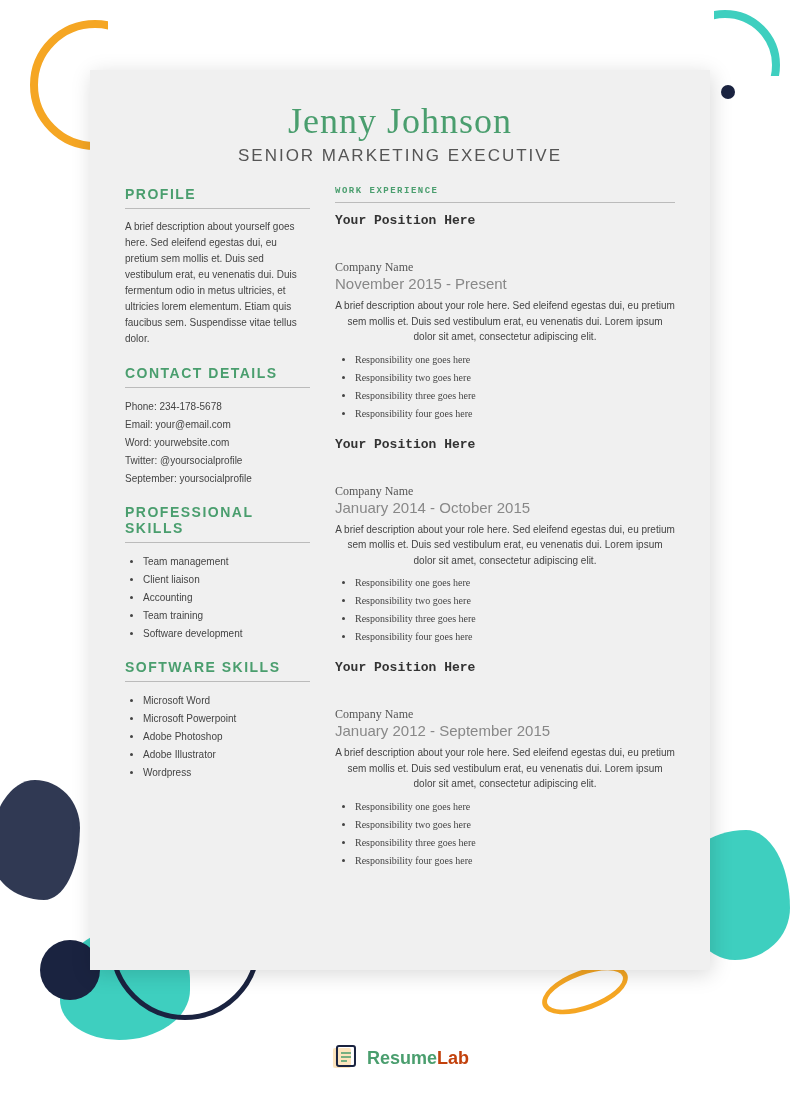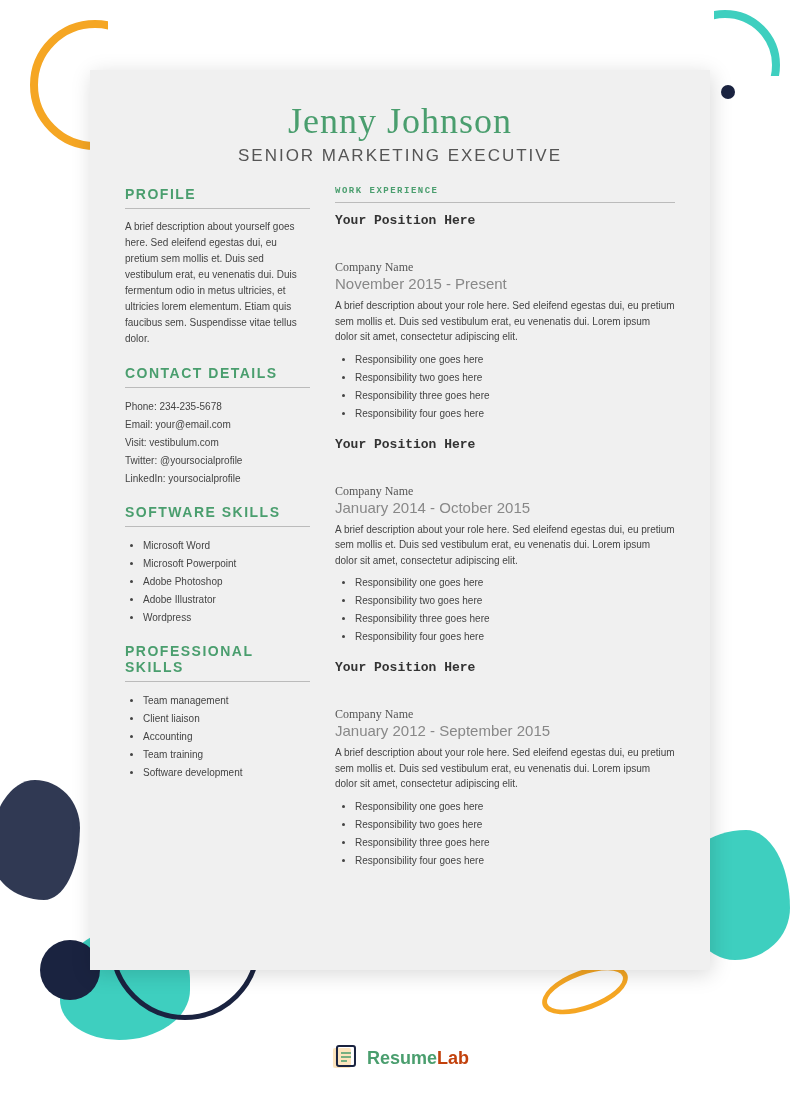--- a/index.html
+++ b/index.html
@@ -254,30 +254,31 @@
       color: #888;
       margin-bottom: 6px;
     }
 
     .work-desc {
       font-family: Arial, Helvetica, sans-serif;
       font-size: 10px;
       color: #444;
       line-height: 1.55;
       margin-bottom: 6px;
+      text-align: center;
     }
 
     .responsibilities {
       list-style: disc;
       padding-left: 20px;
       margin-bottom: 8px;
     }
 
     .responsibilities li {
-      font-family: Liberation Sans, sans-serif;
+      font-family: Liberation Serif, serif;
       font-size: 10px;
       color: #444;
       line-height: 1.8;
     }
 
     
     .footer-logo {
       position: absolute;
       bottom: 28px;
       left: 50%;
@@ -334,51 +335,51 @@
       <div class="section-block">
         <div class="section-label">PROFILE</div>
         <hr class="section-divider">
         <p class="profile-text">A brief description about yourself goes here. Sed eleifend egestas dui, eu pretium sem mollis et. Duis sed vestibulum erat, eu venenatis dui. Duis fermentum odio in metus ultricies, et ultricies lorem elementum. Etiam quis faucibus sem. Suspendisse vitae tellus dolor.</p>
       </div>
 
       <div class="section-block">
         <div class="section-label">CONTACT DETAILS</div>
         <hr class="section-divider">
         <div class="contact-label">
-          <div>Phone: 234-235-5678</div>
+          <div>Phone: 234-178-5678</div>
           <div>Email: your@email.com</div>
-          <div>Visit:  vestibulum.com</div>
+          <div>Word:  yourwebsite.com</div>
           <div>Twitter: @yoursocialprofile</div>
-          <div>LinkedIn: yoursocialprofile</div>
+          <div>September: yoursocialprofile</div>
         </div>
+      </div>
+
+      <div class="section-block">
+        <div class="section-label">PROFESSIONAL SKILLS</div>
+        <hr class="section-divider">
+        <ul class="skills-list">
+
+        <li>Team management</li>
+            <li>Client liaison</li>
+            <li>Accounting</li>
+            <li>Team training</li>
+            <li>Software development</li>
+          </ul>
       </div>
 
       <div class="section-block">
         <div class="section-label">SOFTWARE SKILLS</div>
         <hr class="section-divider">
         <ul class="skills-list">
 
         <li>Microsoft Word</li>
             <li>Microsoft Powerpoint</li>
             <li>Adobe Photoshop</li>
             <li>Adobe Illustrator</li>
             <li>Wordpress</li>
-          </ul>
-      </div>
-
-      <div class="section-block">
-        <div class="section-label">PROFESSIONAL SKILLS</div>
-        <hr class="section-divider">
-        <ul class="skills-list">
-
-        <li>Team management</li>
-            <li>Client liaison</li>
-            <li>Accounting</li>
-            <li>Team training</li>
-            <li>Software development</li>
           </ul>
       </div>
 
     </div>
 
     <div class="right-col">
       <div class="section-block">
         <div class="work-section-label">WORK EXPERIENCE</div>
         <hr class="section-divider">
         <div id="work-entries">

